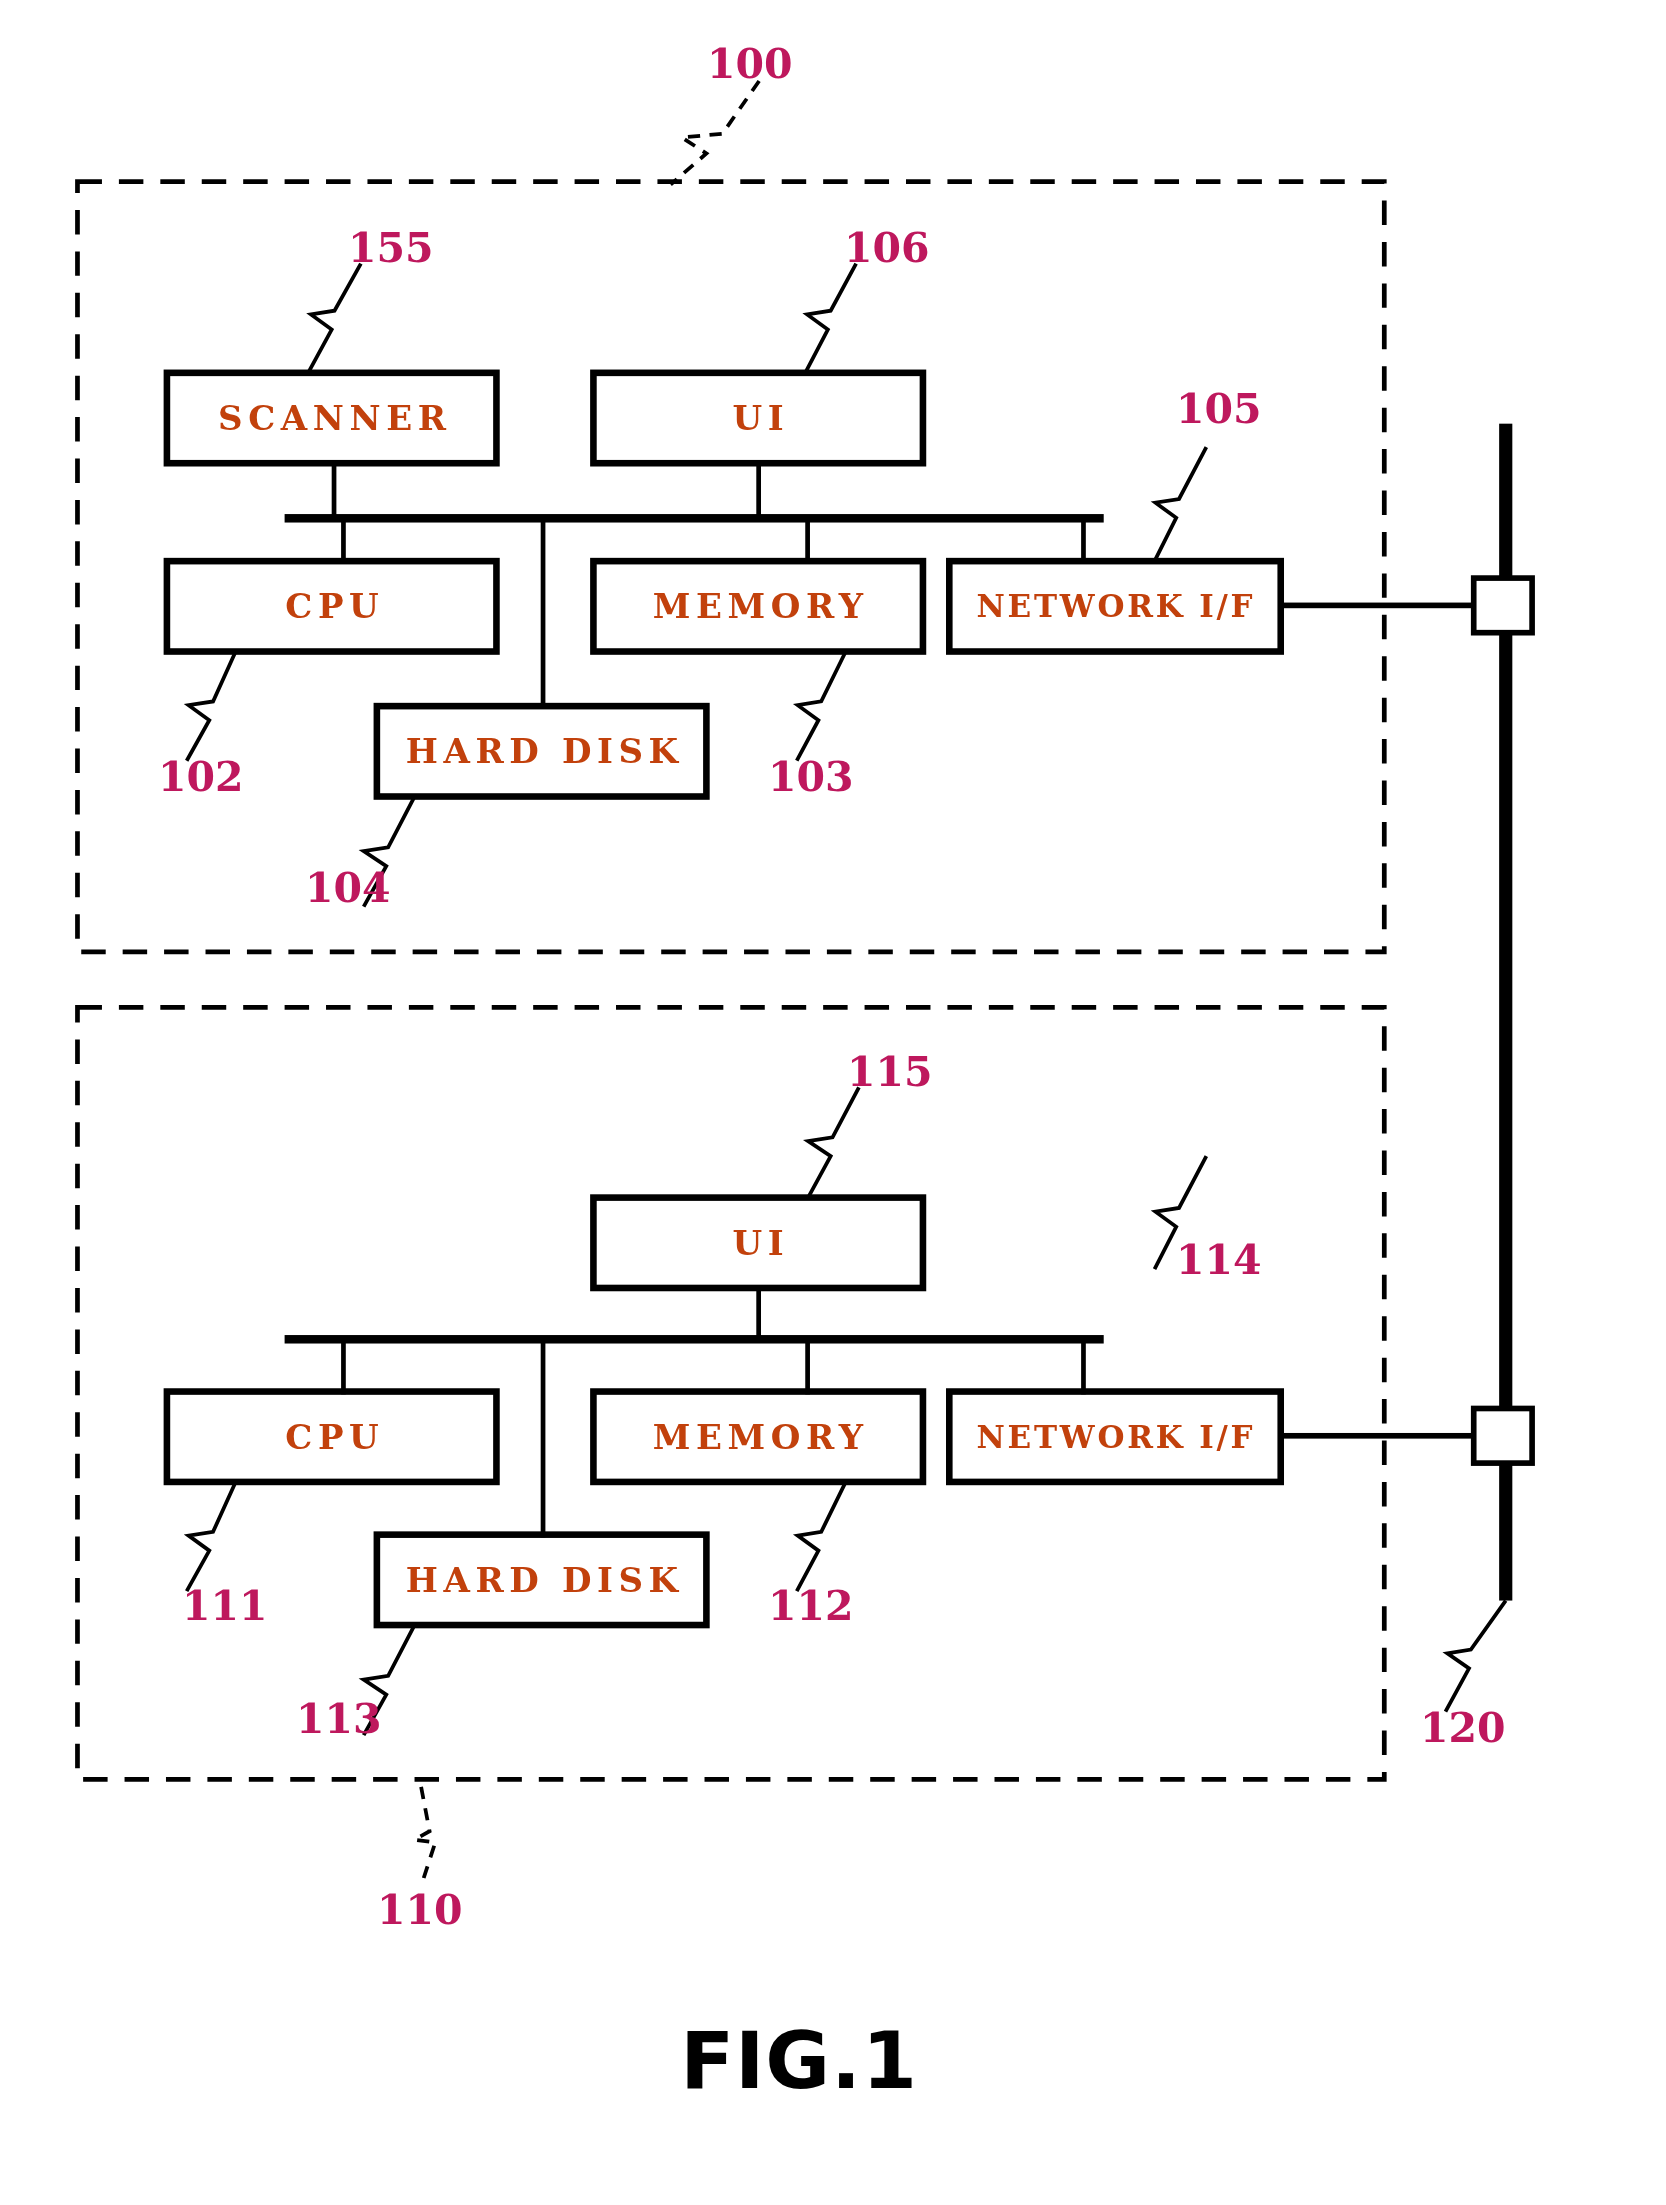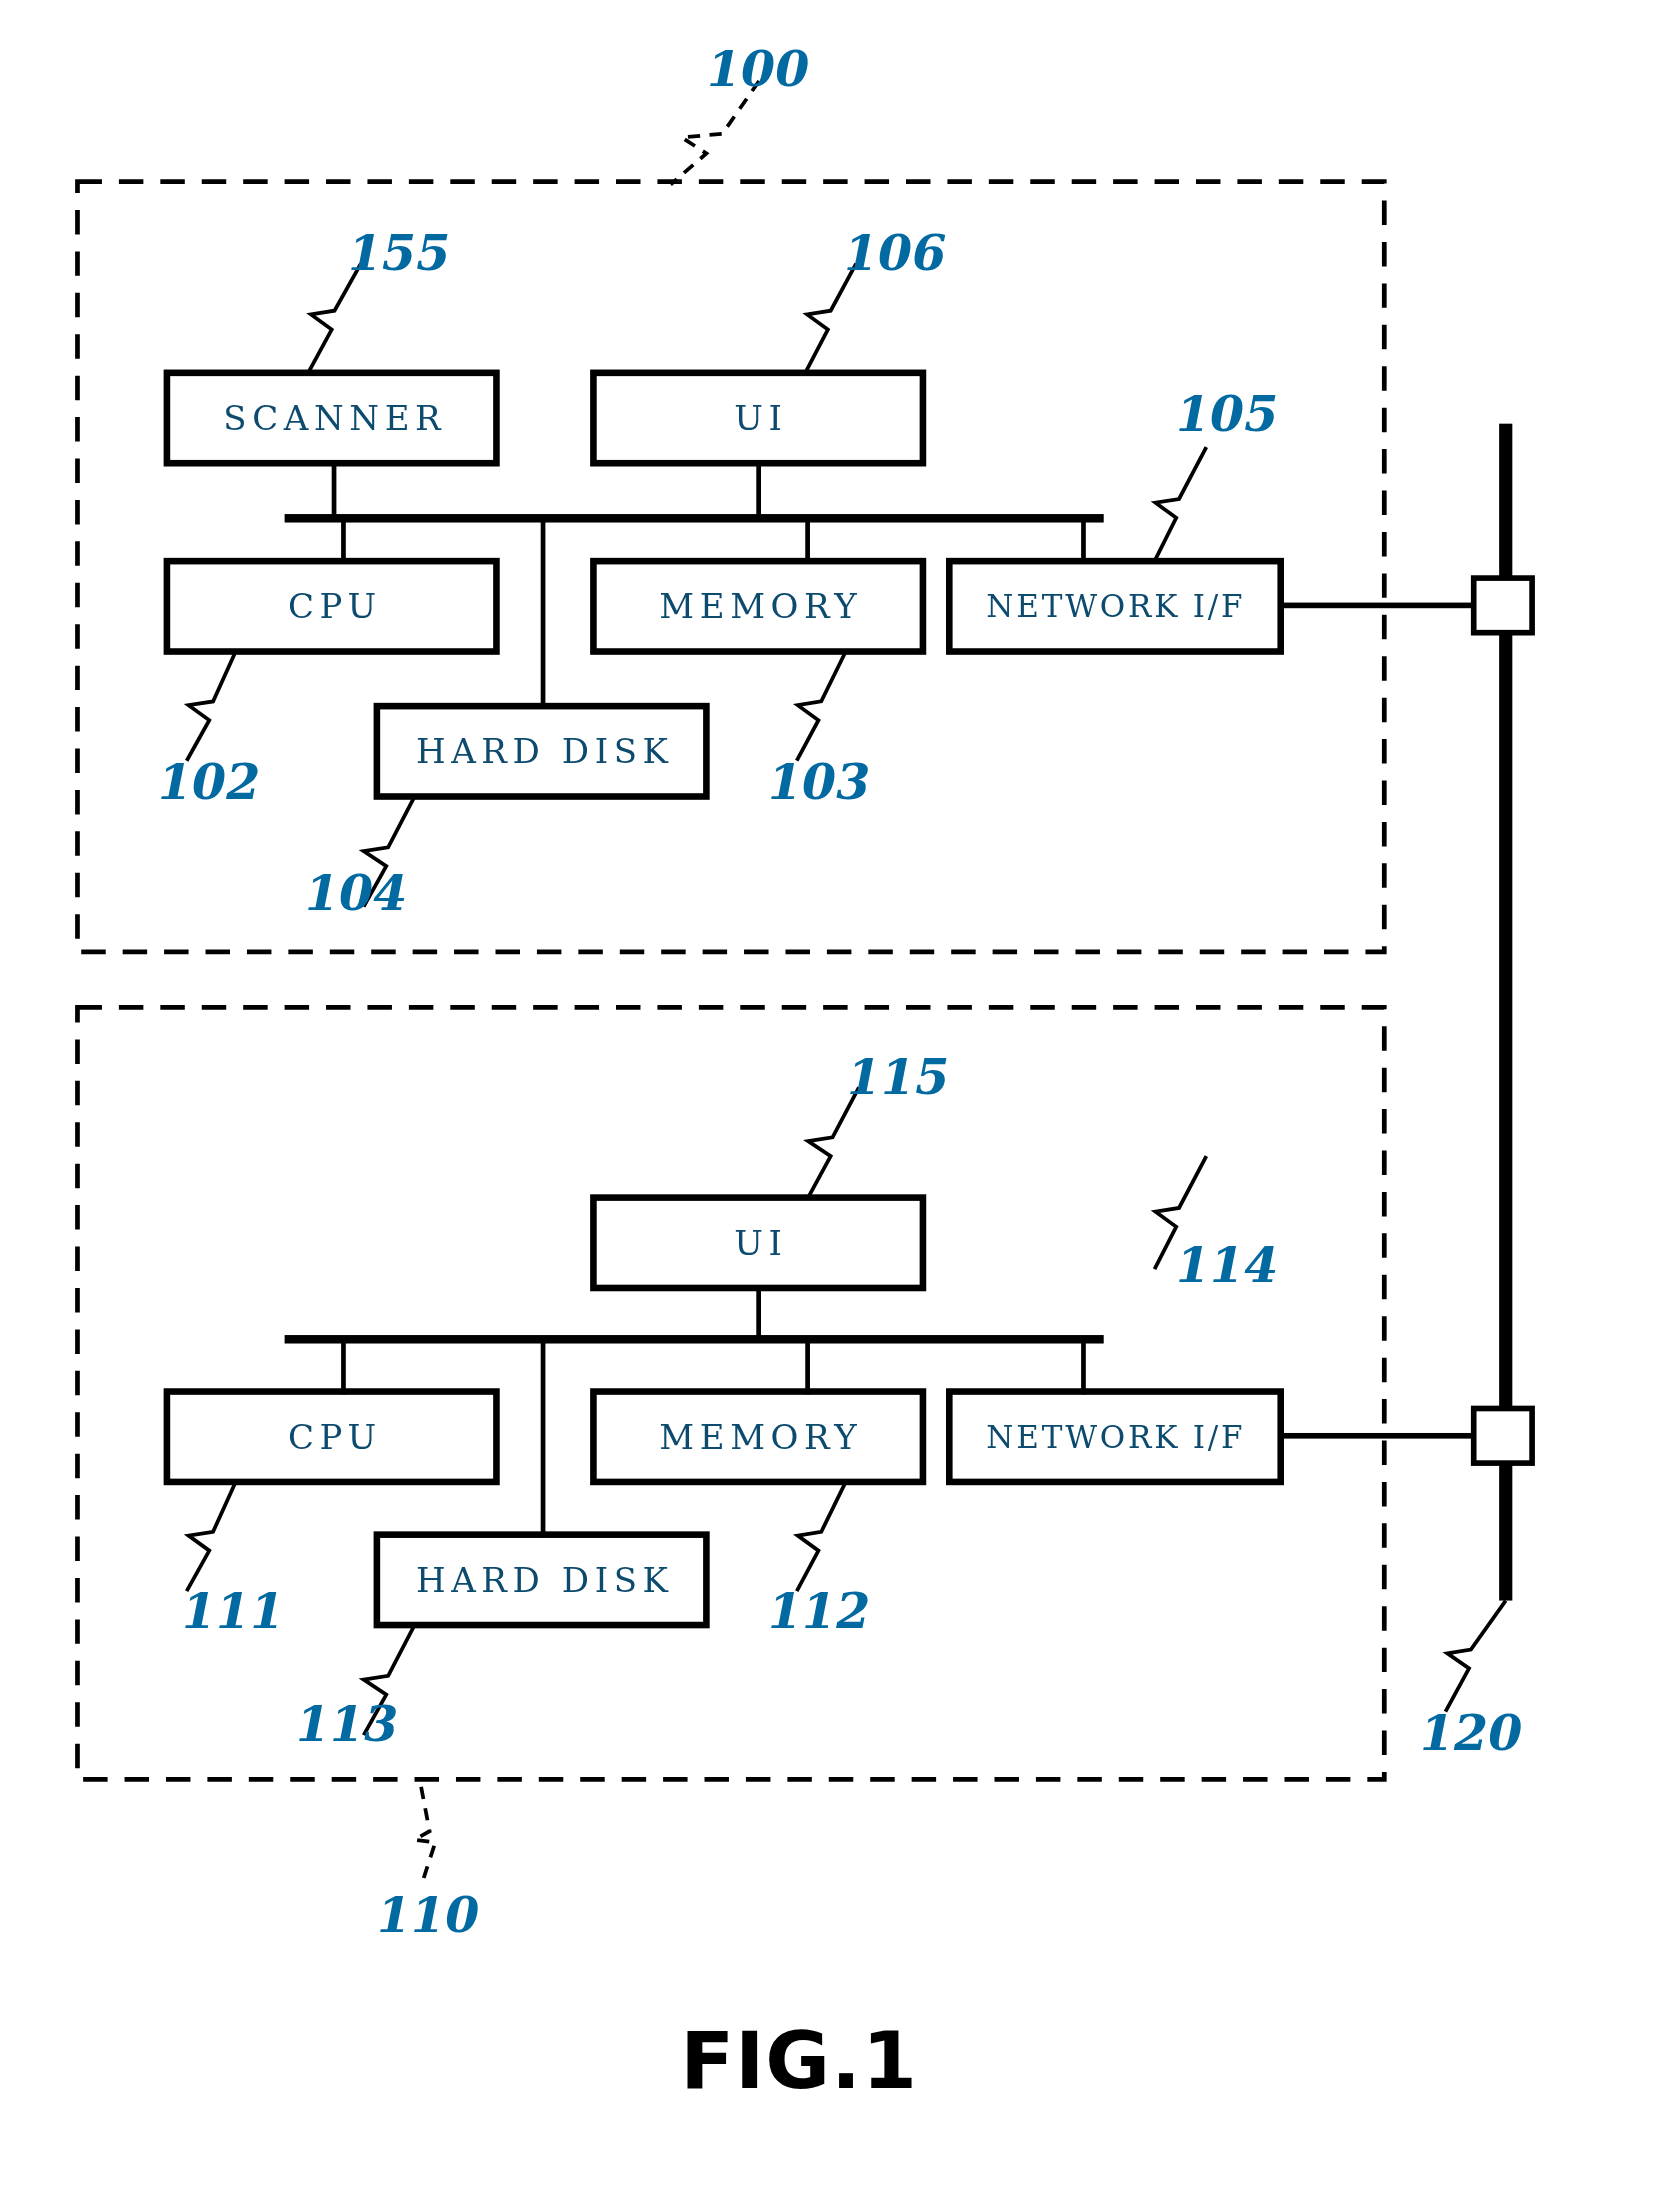--- a/index.html
+++ b/index.html
@@ -24,36 +24,35 @@
     width: 1667px;
     height: 2205px;
   }
   
   .box-label {
     position: absolute;
     display: flex;
     align-items: center;
     justify-content: center;
     font-family: "DejaVu Serif", "Liberation Serif", serif;
-    font-weight: 400;
+    font-weight: 700;
     font-size: 34px;
     letter-spacing: 5.6px;
-    color: #0c4a6e;
+    color: #c2410c;
     white-space: nowrap;
     text-indent: 5.6px;
     user-select: none;
   }
   
   .ref-num {
     position: absolute;
     font-family: "DejaVu Serif", "Liberation Serif", serif;
-    font-style: italic;
     font-weight: 700;
-    font-size: 49px;
-    color: #0369a1;
+    font-size: 41px;
+    color: #be185d;
     white-space: nowrap;
     user-select: none;
   }
   
   #figure-caption {
     position: absolute;
     left: 0;
     top: 2015px;
     width: 1598px;
     text-align: center;

